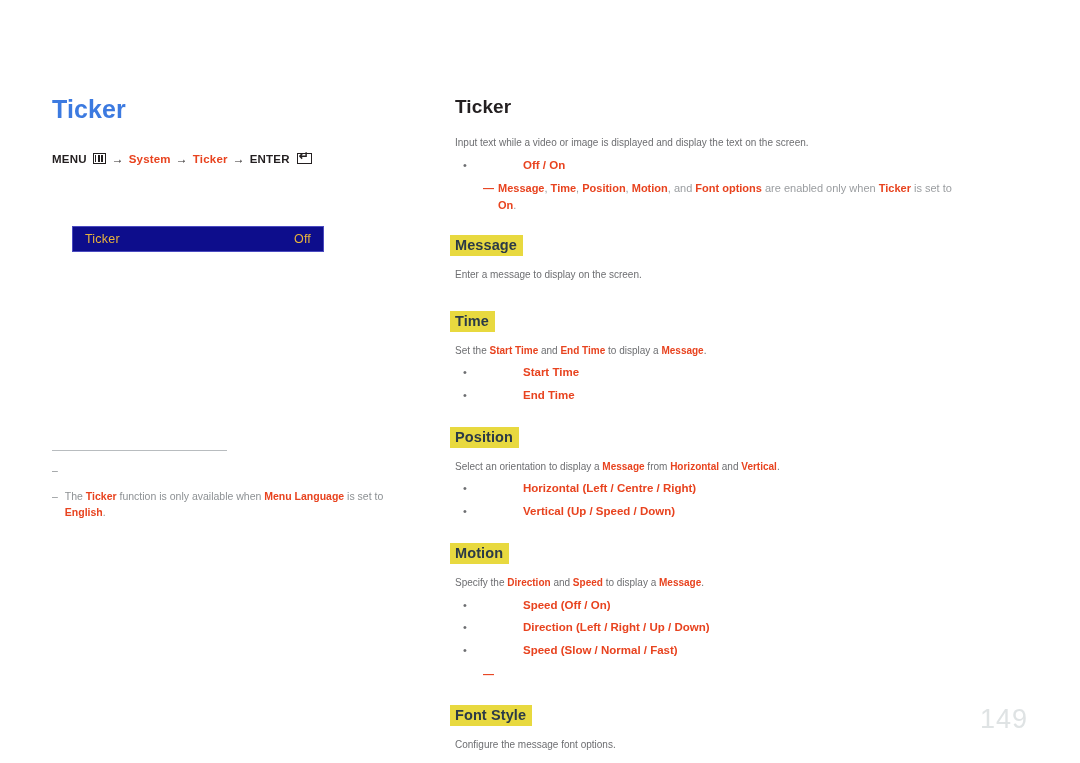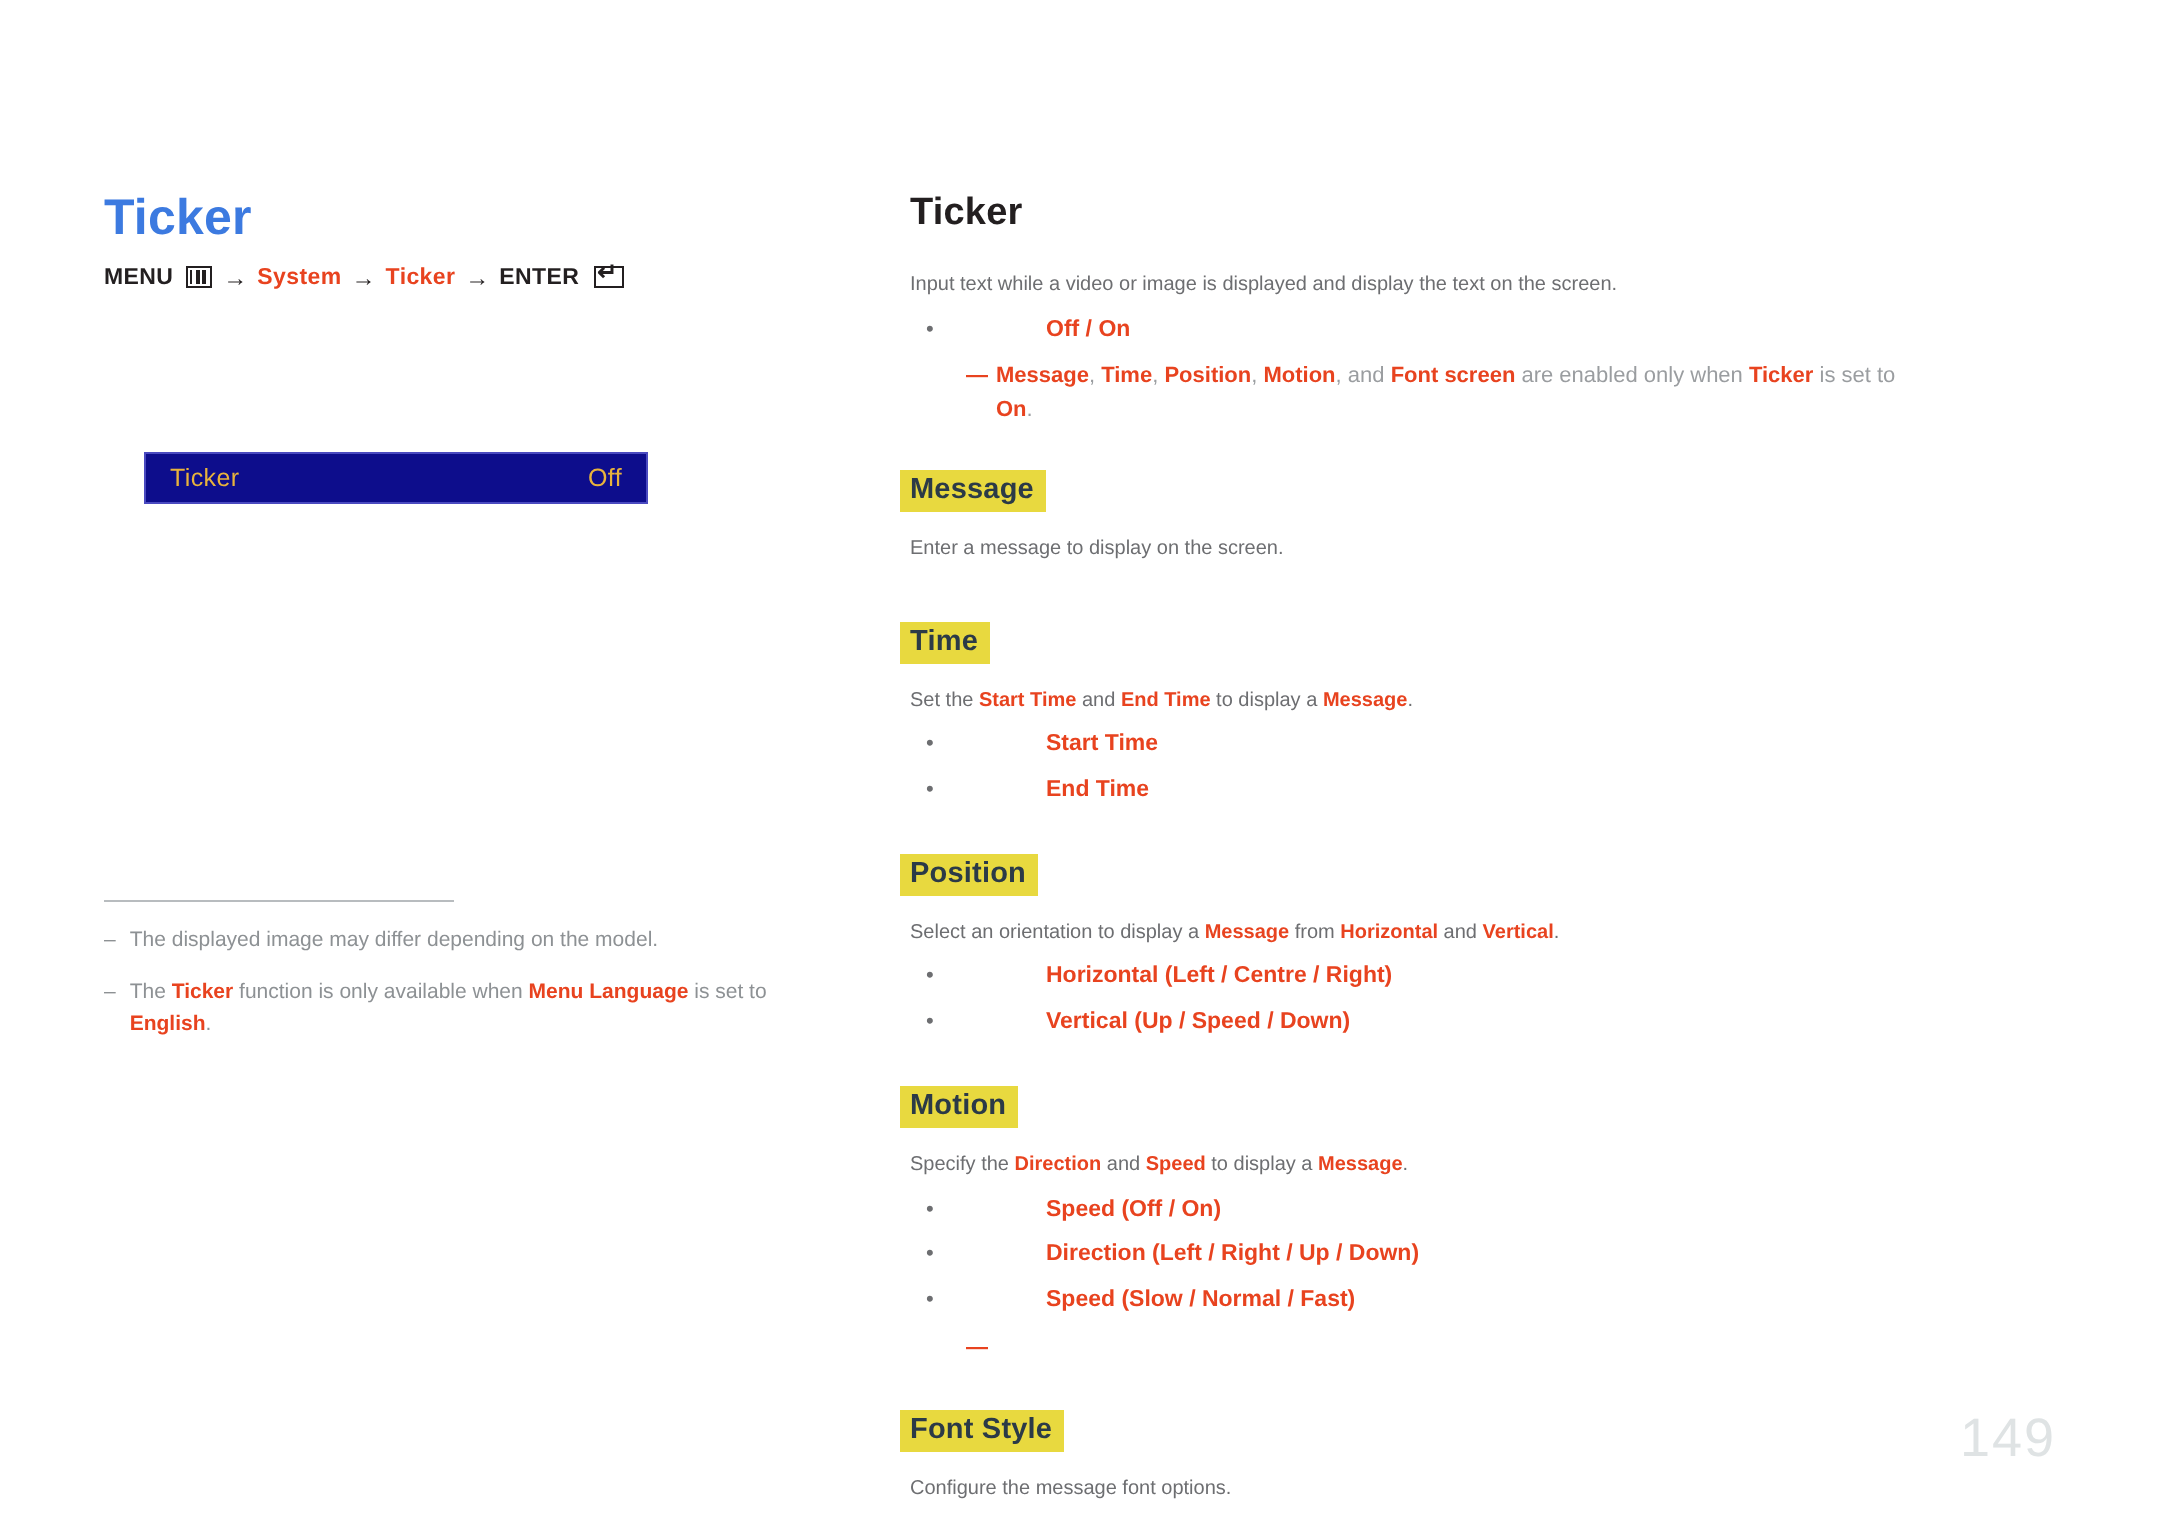--- a/index.html
+++ b/index.html
@@ -25,21 +25,21 @@
   }
   .left-title {
     font-size: 25px;
     font-weight: bold;
     color: #3c7ae0;
     letter-spacing: 0.1px;
     line-height: 1.1;
     margin: 0;
   }
   .breadcrumb {
-    margin-top: 8px;
+    margin-top: 28px;
     font-size: 11.5px;
     font-weight: bold;
     color: #231f20;
     white-space: nowrap;
     display: flex;
     align-items: center;
     gap: 4px;
   }
   .bc-word { letter-spacing: 0.2px; }
   .bc-red { color: #e8431f; }
@@ -243,37 +243,36 @@
 <div class="osd-box">
   <span class="osd-label">Ticker</span>
   <span class="osd-value">Off</span>
 </div>
 
 <div class="footnotes">
   <div class="fn-rule"></div>
   <div id="footnote-list">
       <div class="fn-item">
         <span class="fn-dash">–</span>
-        <span>The displayed image may differ depending on the model.</span>
       </div>
       <div class="fn-item">
         <span class="fn-dash">–</span>
         <span>The <b>Ticker</b> function is only available when <b>Menu Language</b> is set to <b>English</b>.</span>
       </div>
     </div>
 </div>
 
 <div class="right-col">
   <h2 class="right-title">Ticker</h2>
   <div id="right-body"><p class="para">Input text while a video or image is displayed and display the text on the screen.</p><div class="bullet">
         <span class="dot">•</span>
         <span class="btext"><span>Off / On</span></span>
       </div><div class="subnote">
         <span class="sdash">—</span>
-        <span><b>Message</b>, <b>Time</b>, <b>Position</b>, <b>Motion</b>, and <b>Font screen</b> are enabled only when <b>Ticker</b> is set to <b>On</b>.</span>
+        <span><b>Message</b>, <b>Time</b>, <b>Position</b>, <b>Motion</b>, and <b>Font options</b> are enabled only when <b>Ticker</b> is set to <b>On</b>.</span>
       </div><div class="section-head">Message</div><p class="para">Enter a message to display on the screen.</p><div class="section-head">Time</div><p class="para">Set the <b>Start Time</b> and <b>End Time</b> to display a <b>Message</b>.</p><div class="bullet">
         <span class="dot">•</span>
         <span class="btext"><span>Start Time</span></span>
       </div><div class="bullet">
         <span class="dot">•</span>
         <span class="btext"><span>End Time</span></span>
       </div><div class="section-head">Position</div><p class="para">Select an orientation to display a <b>Message</b> from <b>Horizontal</b> and <b>Vertical</b>.</p><div class="bullet">
         <span class="dot">•</span>
         <span class="btext"><span>Horizontal (Left / Centre / Right)</span></span>
       </div><div class="bullet">

